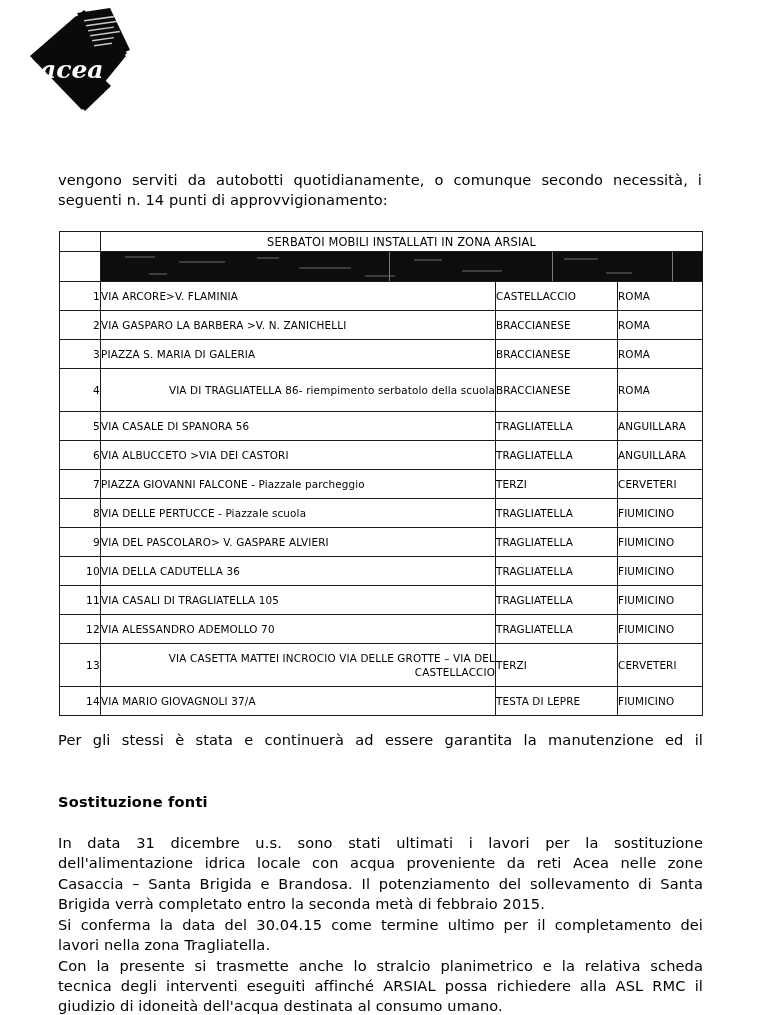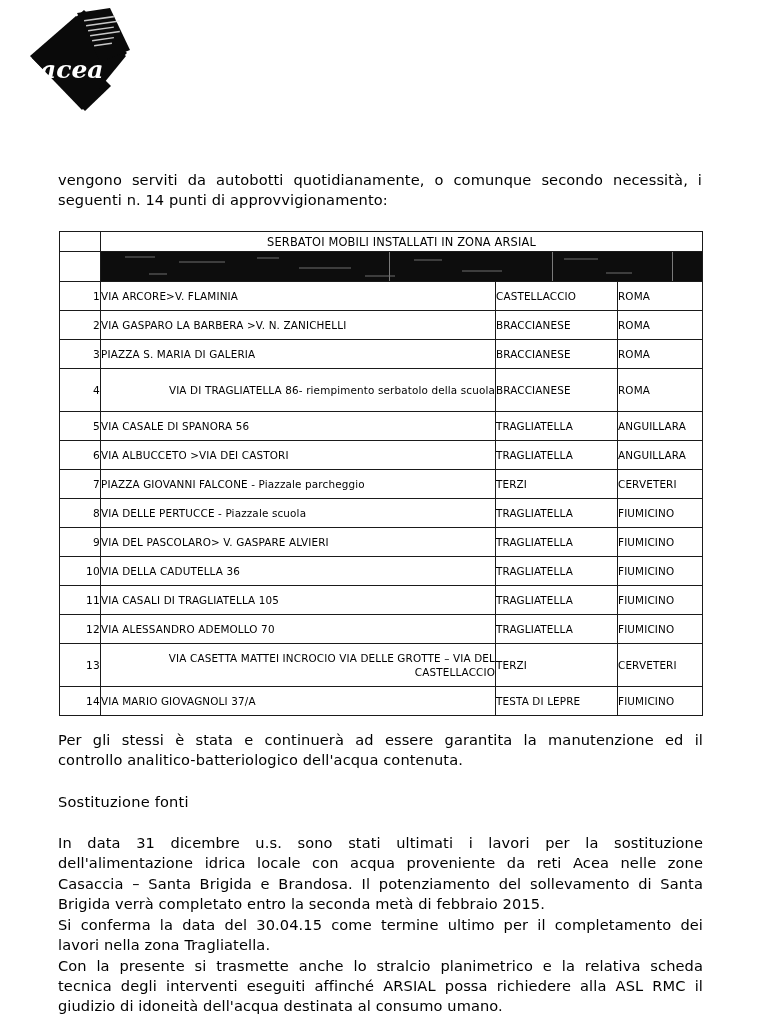--- a/index.html
+++ b/index.html
@@ -157,21 +157,21 @@
     text-align: justify;
     text-align-last: justify;
     white-space: normal;
   }
   .p-maint { top: 730px; }
   .h-sost {
     position: absolute;
     left: 58px;
     top: 793px;
     font-size: 14.6px;
-    font-weight: normal;
+    font-weight: bold;
     letter-spacing: 0.2px;
   }
   .p-body { top: 827px; margin-top: 6px; }
 </style>
 </head>
 <body>
 
 <div class="page">
 
   <div class="logo-wrap">
@@ -321,21 +321,20 @@
             <td class="addr">VIA MARIO GIOVAGNOLI 37/A</td>
             <td class="src">TESTA DI LEPRE</td>
             <td class="com">FIUMICINO</td>
           </tr>
         </tbody>
     </table>
   </div>
 
   <div class="para p-maint">
     <span class="ln j">Per gli stessi è stata e continuerà ad essere garantita la manutenzione ed il</span>
-    <span class="ln">controllo analitico-batteriologico dell'acqua contenuta.</span>
   </div>
 
   <div class="h-sost">Sostituzione fonti</div>
 
   <div class="para p-body">
     <span class="ln j">In data 31 dicembre u.s. sono stati ultimati i lavori per la sostituzione</span>
     <span class="ln j">dell'alimentazione idrica locale con acqua proveniente da reti Acea nelle zone</span>
     <span class="ln j">Casaccia – Santa Brigida e Brandosa. Il potenziamento del sollevamento di Santa</span>
     <span class="ln">Brigida verrà completato entro la seconda metà di febbraio 2015.</span>
     <span class="ln j">Si conferma la data del 30.04.15 come termine ultimo per il completamento dei</span>

